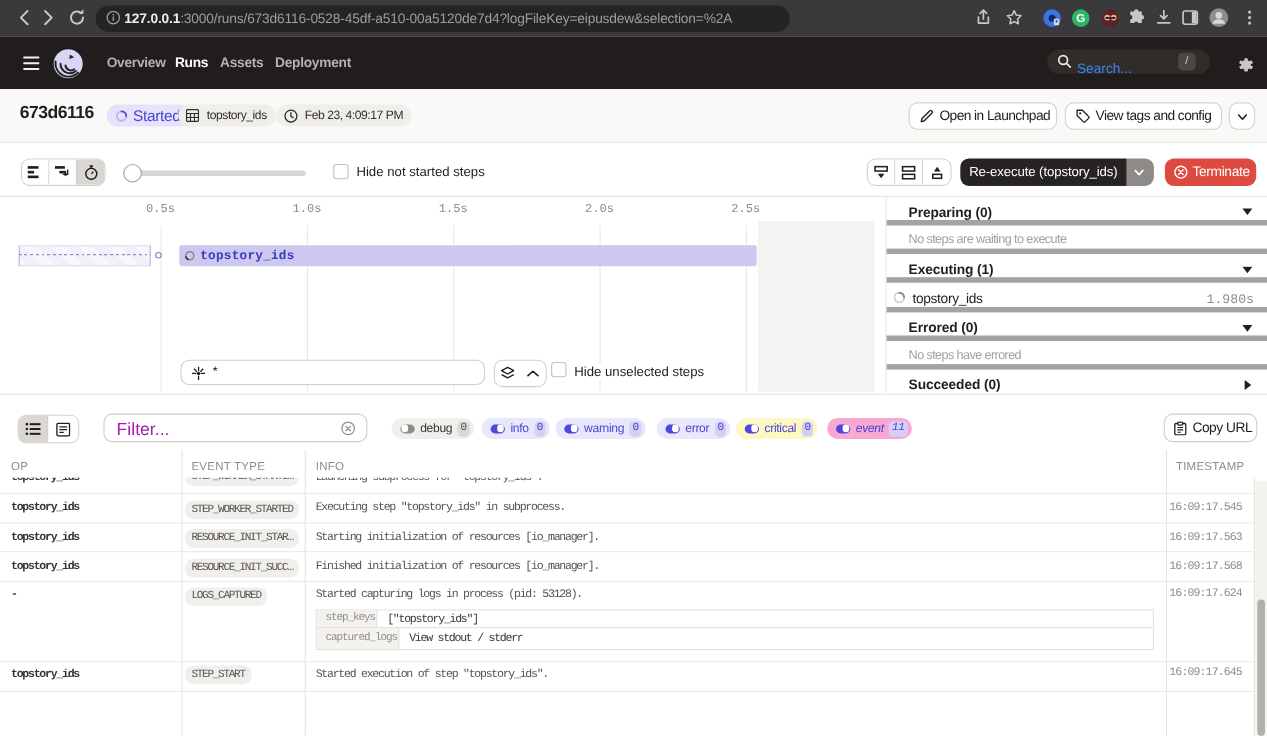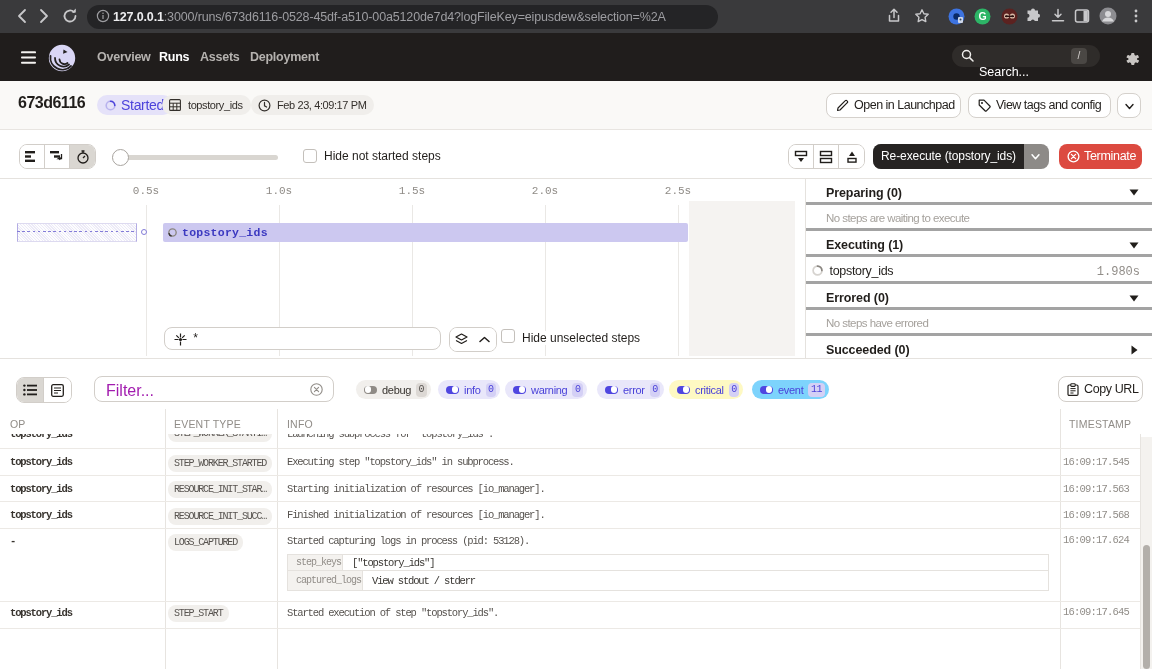--- a/index.html
+++ b/index.html
@@ -16,21 +16,21 @@
     background:#242426; border-radius:12px; color:#9d9da1; font-size:12.5px; letter-spacing:-0.15px;
     line-height:24px; padding-left:26px; white-space:nowrap; overflow:hidden; }
   #urlbar b { color:#ececee; font-weight:bold; }
 
   
   #navbar { position:absolute; left:0; top:33px; width:1152px; height:48px; background:#201d1c; }
   .navlink { position:absolute; top:0; height:48px; line-height:48px; color:#b3b0ad;
     font-size:12.5px; font-weight:600; letter-spacing:-0.25px; }
   #searchbox { position:absolute; left:952px; top:12px; width:148px; height:22px;
     background:#2f2c2a; border-radius:11px; }
-  #searchbox .ph { position:absolute; left:27px; top:16px; line-height:22px; font-size:12.5px; color:#ffffff; }
+  #searchbox .ph { position:absolute; left:27px; top:6px; line-height:22px; font-size:12.5px; color:#3b82f6; }
   #slashkey { position:absolute; left:119px; top:3px; width:16px; height:16px; background:#4a4744;
     border-radius:4px; color:#d6d3d0; font-size:10px; text-align:center; line-height:16px; }
 
   
   #runheader { position:absolute; left:0; top:81px; width:1152px; height:49px;
     background:#faf9f7; border-bottom:1px solid #e8e5e1; }
   #runid { position:absolute; left:18px; top:13px; font-size:16px; font-weight:bold; color:#211e1b; letter-spacing:-0.5px; }
   .tagchip { position:absolute; top:14px; height:20px; border-radius:10px; background:#f0eeeb;
     font-size:11px; letter-spacing:-0.4px; color:#332f2b; line-height:20px; padding:0 8px 0 26px; white-space:nowrap; }
   .tagchip svg { position:absolute; left:7px; top:3.5px; }
@@ -51,21 +51,21 @@
   
   #gantt { position:absolute; left:0; top:178px; width:805px; height:180px;
     border-top:1px solid #e5e2de; background:#fff; }
   .ticklabel { position:absolute; top:6px; font-size:11px; color:#8f8b86;
     font-family:"Liberation Mono", monospace; transform:translateX(-50%); }
   .gridline { position:absolute; top:26px; width:1px; height:151px; background:#eae8e5; }
 
   
   #panel { position:absolute; left:805px; top:178px; width:347px; height:180px; background:#fff;
     border-top:1px solid #e5e2de; border-left:1px solid #e5e2de; }
-  .prow { position:absolute; left:0; width:346px; background:#fff; border-bottom:3px solid #a3a3a3; }
+  .prow { position:absolute; left:0; width:346px; background:#fff; border-bottom:5px solid #a3a3a3; }
   .ptitle { font-size:12.5px; font-weight:bold; color:#211e1b; letter-spacing:-0.1px; white-space:nowrap; }
   .pgray { font-size:11.5px; color:#a5a19c; letter-spacing:-0.55px; white-space:nowrap; }
 
   
   #logbar { position:absolute; left:0; top:358px; width:1152px; height:51px; background:#fff;
     border-top:1px solid #e5e2de; }
   .chip { position:absolute; top:21px; height:19px; border-radius:9.5px; font-size:11px; letter-spacing:-0.3px;
     display:flex; align-items:center; padding:0 4px 0 8px; gap:5px; }
   .chip .knobtrack { width:13px; height:8px; border-radius:4px; position:relative; flex:none; }
   .chip .knob { position:absolute; top:0.75px; width:6.5px; height:6.5px; border-radius:50%; }
@@ -439,21 +439,21 @@
           <span class="knob" style="right:0.75px; background:#fff;"></span>
         </span>
       error<span class="count" style="background:#d4d0f5; color:#4a42d9;">0</span>
     </div>
     <div class="chip" style="left:669px; background:#fef9c3; color:#4a42d9;">
       <span class="knobtrack" style="background:#4f46e0;">
           <span class="knob" style="right:0.75px; background:#fff;"></span>
         </span>
       critical<span class="count" style="background:#d4d0f5; color:#4a42d9;">0</span>
     </div>
-    <div class="chip" style="left:752px; background:#7dd3fc; color:#4a42d9;">
+    <div class="chip" style="left:752px; background:#f9a8d4; color:#4a42d9;font-style:italic;">
       <span class="knobtrack" style="background:#4f46e0;">
           <span class="knob" style="right:0.75px; background:#fff;"></span>
         </span>
       event<span class="count" style="background:#d4d0f5; color:#4a42d9;">11</span>
     </div>
     <div class="abs" style="left:1058px; top:17px; width:85px; height:26px; border:1px solid #d2cec9; border-radius:8px; background:#fff; font-size:12.5px; letter-spacing:-0.4px; color:#211e1b; line-height:24px; padding-left:25px; white-space:nowrap;">Copy URL
       <svg class="abs" style="left:8px; top:6px;" width="12" height="13" viewBox="0 0 12 13">
           <rect x="1" y="2" width="10" height="10.4" rx="1.2" fill="none" stroke="#211e1b" stroke-width="1.2"></rect>
           <rect x="3.8" y="0.8" width="4.4" height="2.6" rx="0.8" fill="#fff" stroke="#211e1b" stroke-width="1.1"></rect>
           <line x1="3.4" y1="5.6" x2="8.6" y2="5.6" stroke="#211e1b" stroke-width="1"></line>

